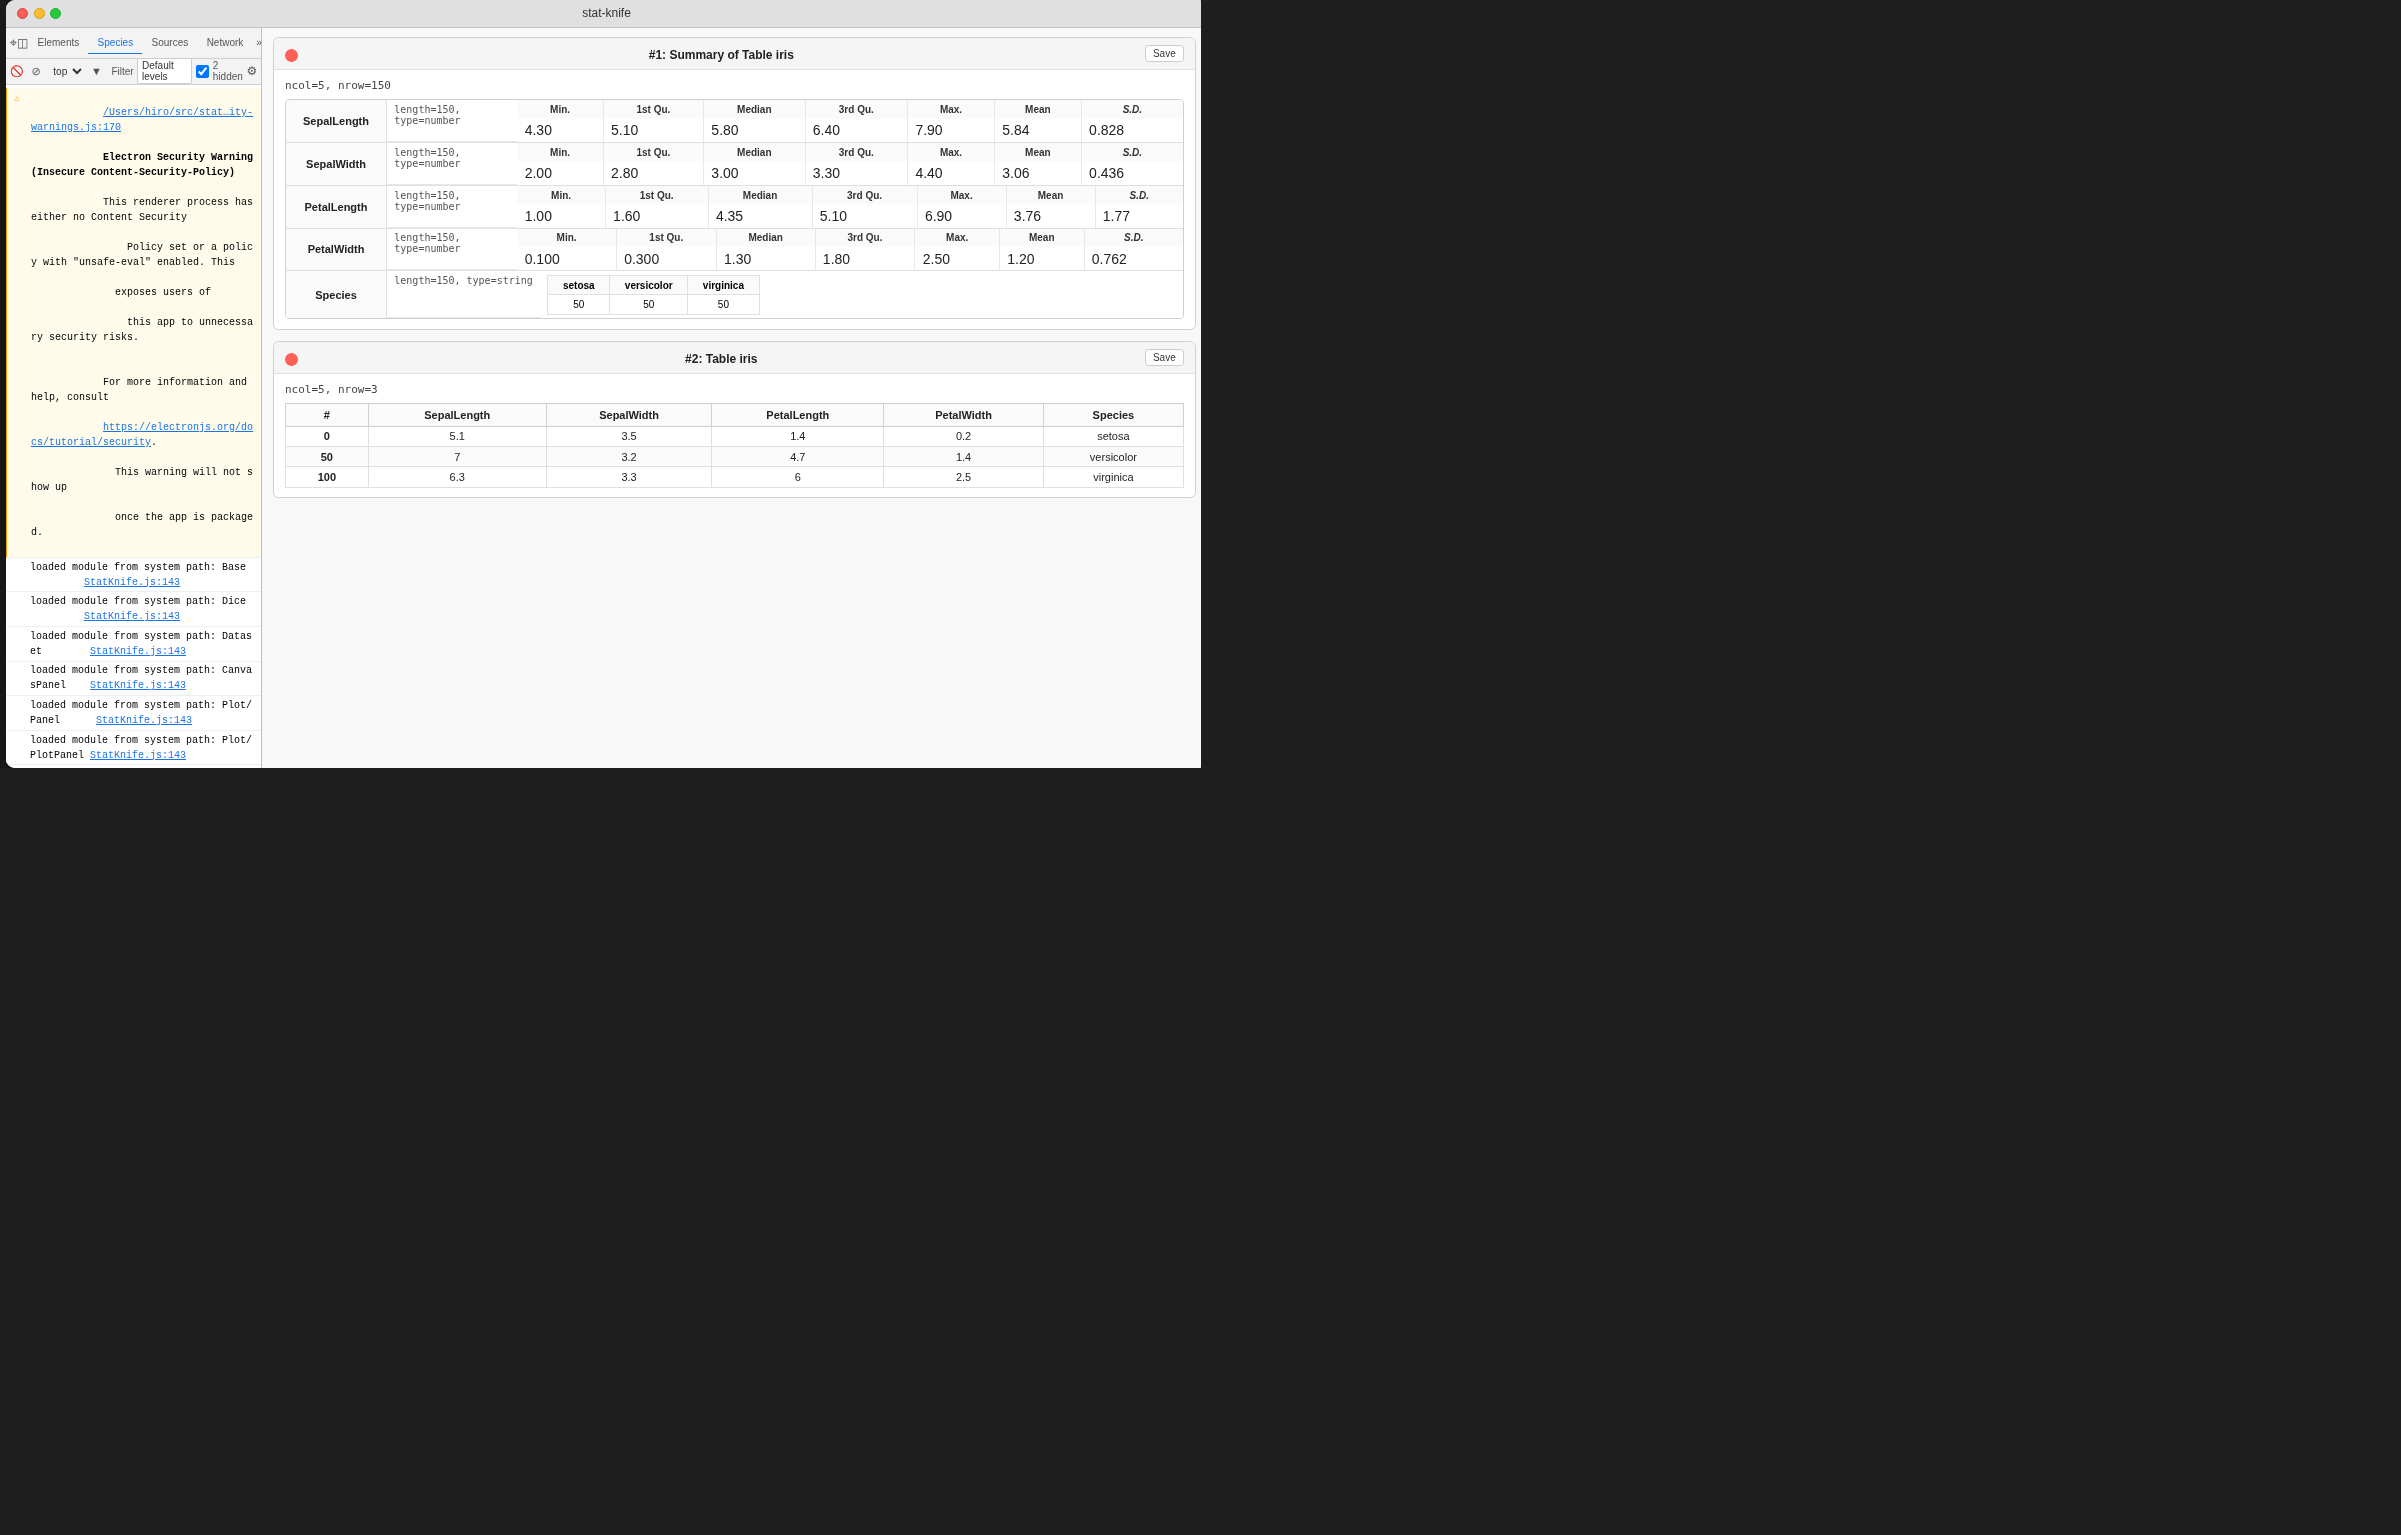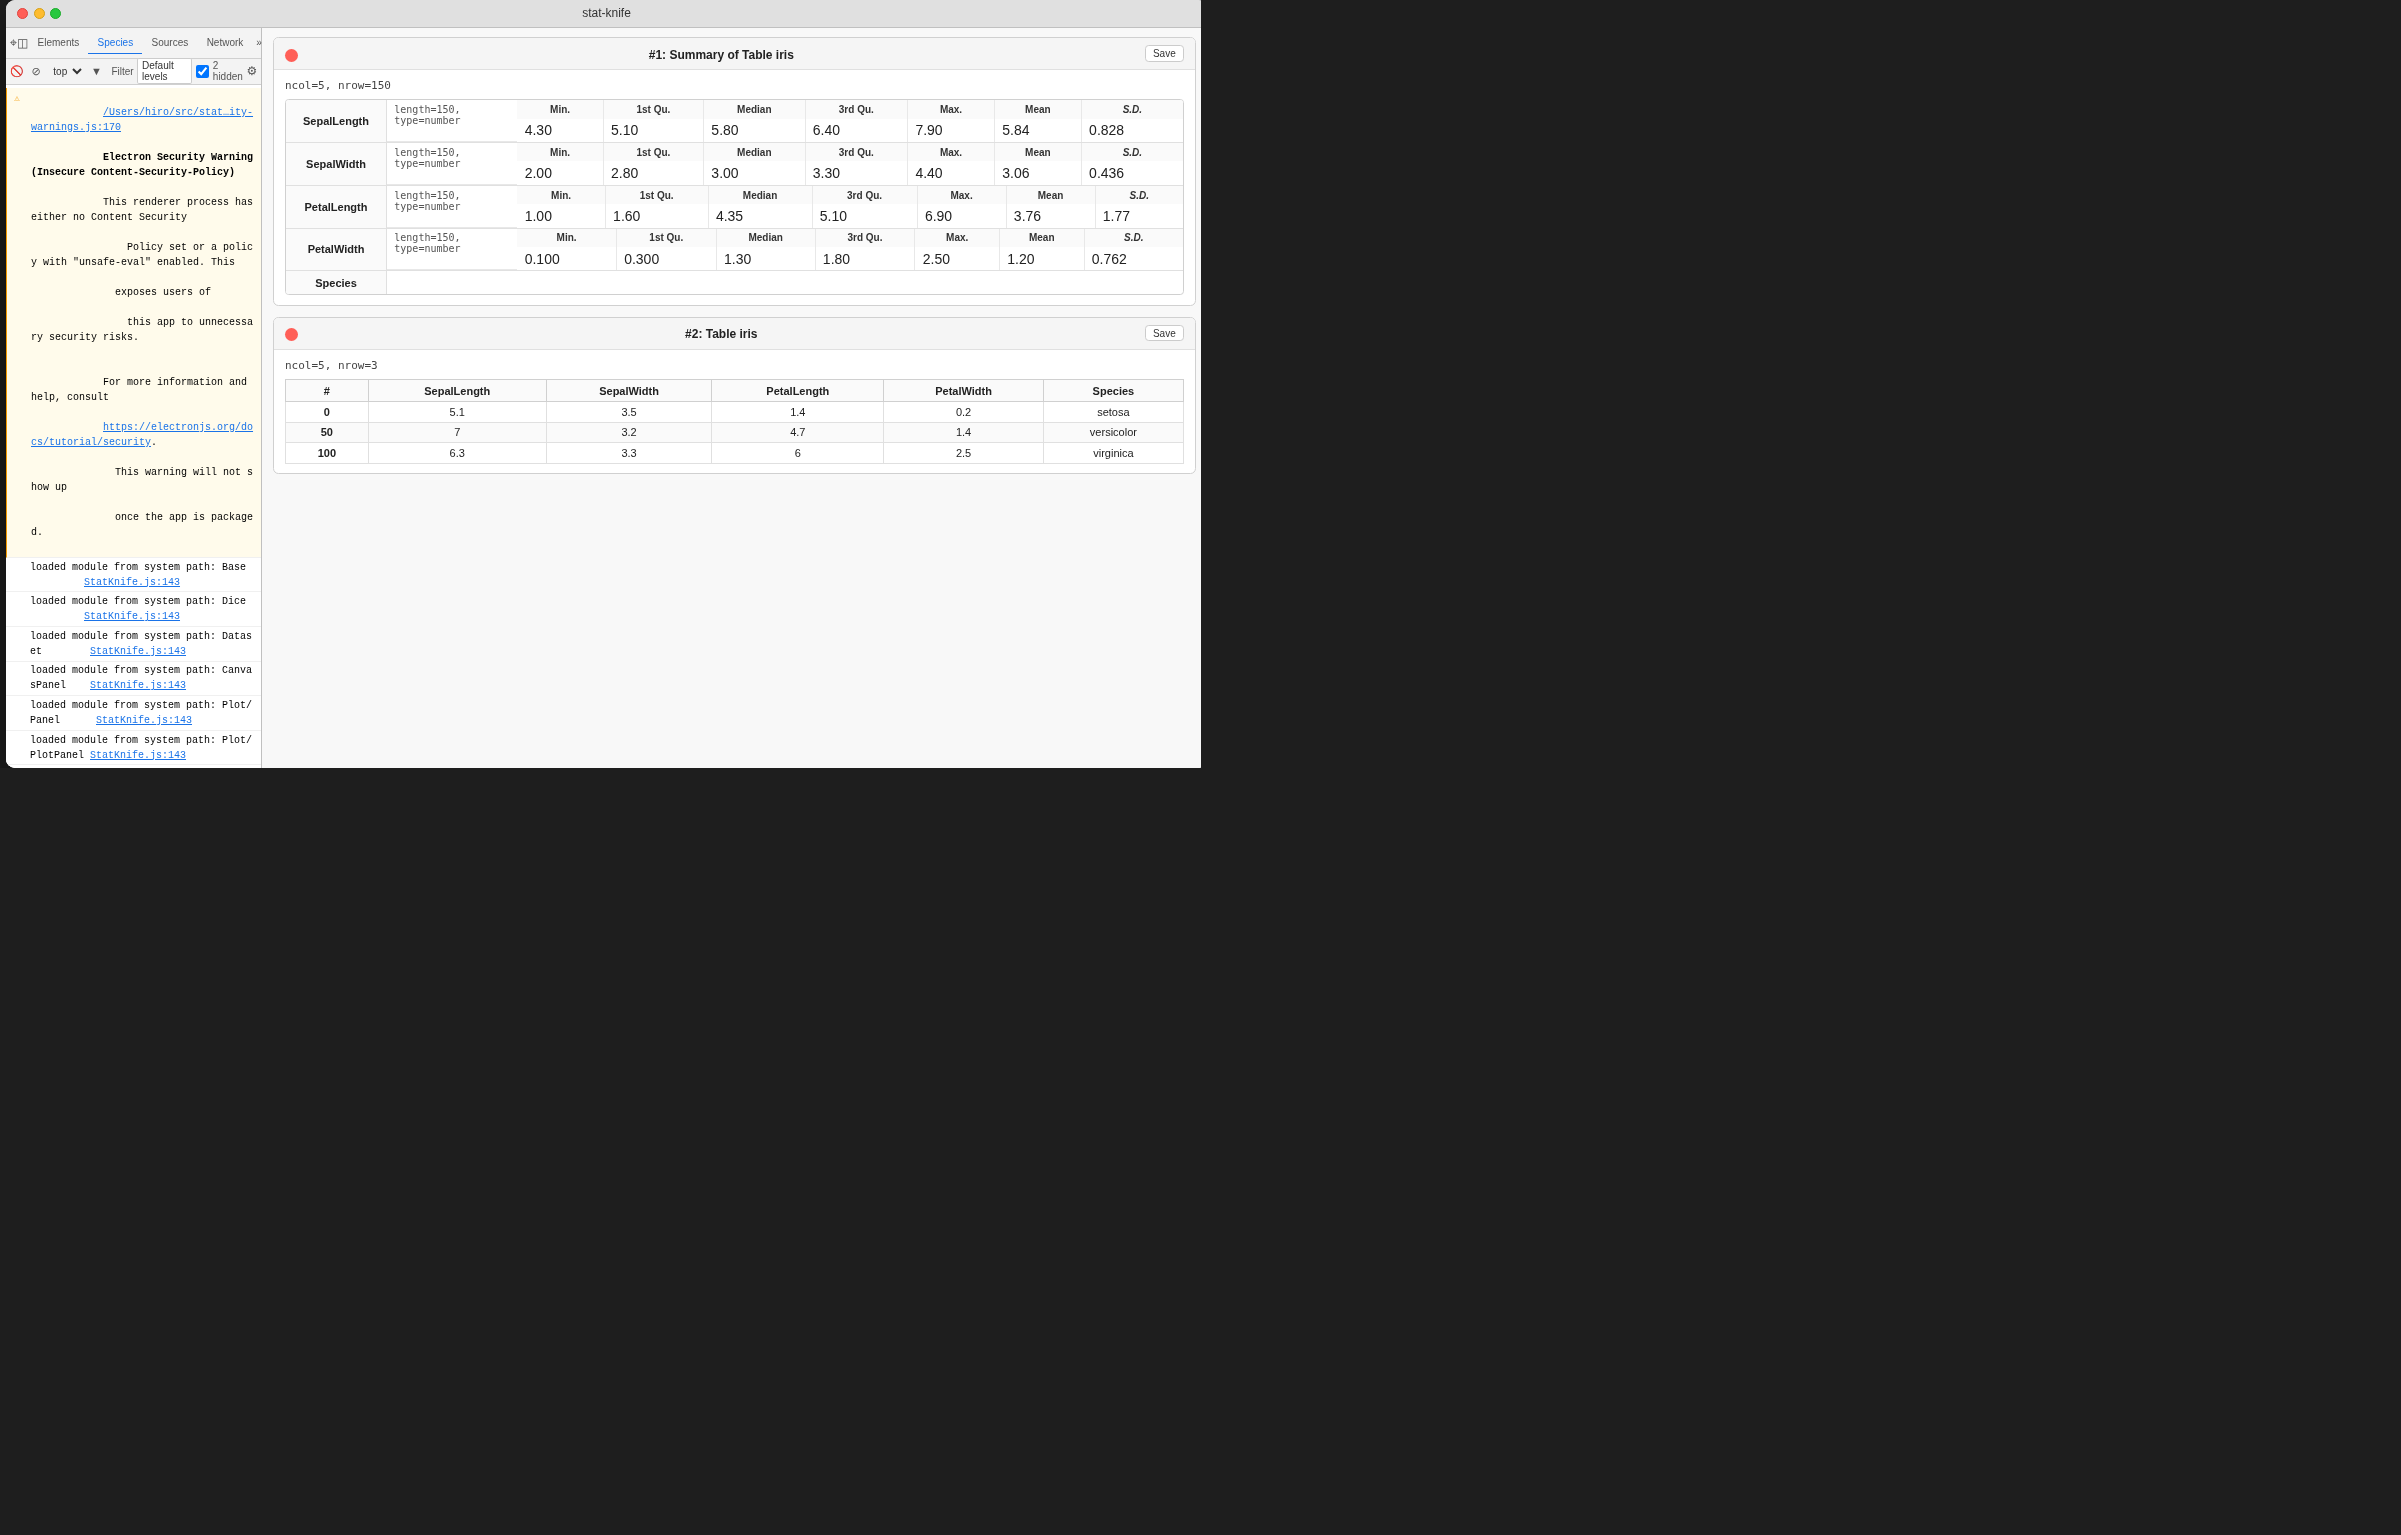--- a/index.html
+++ b/index.html
@@ -667,20 +667,37 @@
                     <td>1.20</td>
                     <td>0.762</td>
                   </tr>
                 </tbody>
                   </table>
               </div>
             </div>
 
             <div class="summary-row">
               <div class="summary-var-name">Species</div>
+              <div class="summary-var-content">
+                <div class="summary-type-info">length=150, type=string</div>
+                <table class="species-inner-table">
+                  <tbody>
+                      <tr>
+                    <th>setosa</th>
+                    <th>versicolor</th>
+                    <th>virginica</th>
+                  </tr>
+                  <tr>
+                    <td>50</td>
+                    <td>50</td>
+                    <td>50</td>
+                  </tr>
+                </tbody>
+                  </table>
+              </div>
             </div>
           </div>
         </div>
       </div>
 
       <div class="output-card">
         <div class="card-header">
           <div class="card-dot"></div>
           <span class="card-title">#2: Table iris</span>
           <button class="card-save-btn">Save</button>

